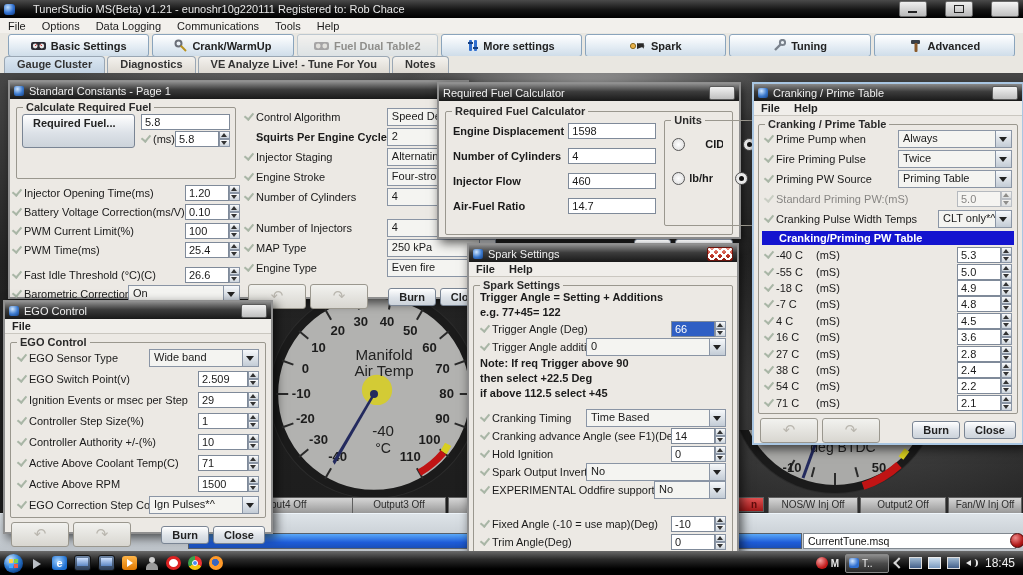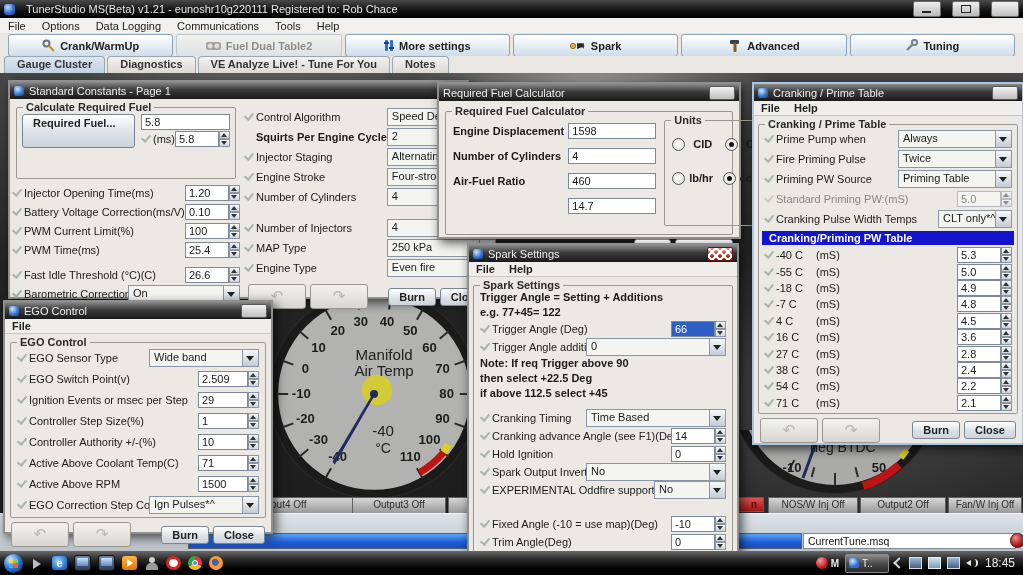--- a/index.html
+++ b/index.html
@@ -1,21 +1,21 @@
 <!DOCTYPE html>
 <html><head>
 <meta charset="utf-8">
 <style>
   html,body{margin:0;padding:0;background:#000;}
   #screen{position:relative;width:1023px;height:575px;overflow:hidden;
     font-family:"Liberation Sans",sans-serif;font-size:11px;color:#1a1a1a;background:#000;}
 
   
   #titlebar{position:absolute;left:0;top:0;right:0;height:18px;
-    background:linear-gradient(#4a4a4a,#141414 55%,#000);display:flex;align-items:center;padding:0 4px;gap:11px;}
+    background:linear-gradient(#4a4a4a,#141414 55%,#000);display:flex;align-items:center;padding:0 4px;gap:18px;}
   #titlebar .appicon{width:11px;height:11px;border-radius:3px;
     background:radial-gradient(circle at 35% 30%,#bfe0ff,#2f6fd0 55%,#123a7a);}
   #titlebar .ttl{color:#e8e8e8;font-size:11px;flex:1;white-space:nowrap;overflow:hidden;}
   .wbtn{width:26px;height:14px;border:1px solid #6a6a6a;border-radius:2px;
     background:linear-gradient(#efefef,#b9b9b9);position:relative;}
   .wbtn.close{background:linear-gradient(#f5f5f5,#c0c0c0);}
   .glyph-min::before{content:"";position:absolute;left:8px;bottom:3px;width:9px;height:2px;background:#222;}
   .glyph-max::before{content:"";position:absolute;left:8px;top:3px;width:8px;height:6px;border:1px solid #222;}
   .glyph-x{background-image:linear-gradient(45deg,transparent 43%,#222 43%,#222 57%,transparent 57%),
     linear-gradient(-45deg,transparent 43%,#222 43%,#222 57%,transparent 57%);
@@ -87,21 +87,21 @@
   .dd .db{width:15px;background:linear-gradient(#f6f8fa,#c3ccd6);border-left:1px solid #8a95a5;position:relative;}
   .dd .db::before{content:"";position:absolute;left:3px;top:6px;width:0;height:0;
     border-left:4px solid transparent;border-right:4px solid transparent;border-top:5px solid #222;}
   .dis{opacity:.5;}
   .btn2{background:linear-gradient(#ffffff,#dde2e8 55%,#ccd3da);border:1px solid #7a8594;border-radius:3px;
     padding:2px 10px;font-weight:bold;color:#222;text-align:left;}
   .ubtn{width:56px;height:23px;background:linear-gradient(#f2f2ef,#d8d6d0);border:1px solid #9a978e;border-radius:3px;
     color:#b9b6ae;font-size:15px;text-align:center;line-height:21px;}
   .btnrow{display:flex;gap:4px;align-items:center;margin:4px 6px;}
 
-  .bluehdr{background:#1414cf;color:#fff;font-weight:bold;height:14px;line-height:14px;padding:0 7px;margin:2px 4px;}
+  .bluehdr{background:#1414cf;color:#fff;font-weight:bold;height:14px;line-height:14px;padding:0 17px;margin:2px 4px;}
 
   
   .ind{position:absolute;height:15px;line-height:14px;text-align:center;font-size:10px;color:#2e2e2e;
     background:linear-gradient(#d6d6d6,#989898);border:1px solid #5f5f5f;}
   .ind.red{background:linear-gradient(#e05050,#a01818);color:#5f0c0c;text-align:right;padding-right:6px;font-weight:bold;}
   #bottompanel{position:absolute;left:0;top:440px;width:1023px;height:38px;
     border-top:1px solid #eef5fb;background:linear-gradient(#dde3e8,#bcc2c8);}
   #progress{position:absolute;left:188px;top:19px;width:612px;height:14px;border:1px solid #58606a;
     background:linear-gradient(#5aa8f8,#1e5cd8 60%,#1a4fb8);}
   #filebox{position:absolute;left:803px;top:19px;width:203px;height:14px;background:#fff;border:1px solid #808890;
@@ -196,20 +196,30 @@
     <span>File</span>
     <span>Options</span>
     <span>Data Logging</span>
     <span>Communications</span>
     <span>Tools</span>
     <span>Help</span>
   </div>
 
   <div id="toolbar">
     <div class="tbtn">
+      <svg width="15" height="12" viewBox="0 0 15 12">
+          <rect x="0" y="2" width="15" height="8" rx="2" fill="#2a2a33"></rect>
+          <circle cx="4.2" cy="6" r="2.4" fill="#e8e8e8"></circle>
+          <circle cx="10.8" cy="6" r="2.4" fill="#e8e8e8"></circle>
+          <line x1="4.2" y1="6" x2="5.6" y2="4.4" stroke="#c01010" stroke-width="1"></line>
+          <line x1="10.8" y1="6" x2="9.4" y2="4.4" stroke="#c01010" stroke-width="1"></line>
+        </svg>
+      <span>Basic Settings</span>
+    </div>
+    <div class="tbtn">
       <svg width="13" height="13" viewBox="0 0 13 13">
           <circle cx="4.5" cy="4.5" r="3" fill="none" stroke="#6a6f78" stroke-width="2"></circle>
           <line x1="6.8" y1="6.8" x2="12" y2="12" stroke="#b99220" stroke-width="2"></line>
         </svg>
       <span>Crank/WarmUp</span>
     </div>
     <div class="tbtn disabled">
       <svg width="15" height="12" viewBox="0 0 15 12">
           <rect x="0" y="2" width="15" height="8" rx="2" fill="#55555e"></rect>
           <circle cx="4.2" cy="6" r="2.4" fill="#d8d8d8"></circle>
@@ -228,32 +238,32 @@
     </div>
     <div class="tbtn">
       <svg width="16" height="10" viewBox="0 0 16 10">
           <circle cx="3" cy="5" r="2.6" fill="#e8b24a" stroke="#8a6a20"></circle>
           <path d="M7 5 L15 5 L11 1 Z" fill="#2a2a2a" transform="rotate(45 11 5)"></path>
           <path d="M7 2 L15 5 L7 8 Z" fill="#2a2a2a"></path>
         </svg>
       <span>Spark</span>
     </div>
     <div class="tbtn">
+      <svg width="13" height="13" viewBox="0 0 13 13">
+          <path d="M2 11 L8 5" stroke="#7a828c" stroke-width="2.4"></path>
+          <circle cx="9.5" cy="3.5" r="2.6" fill="none" stroke="#7a828c" stroke-width="2"></circle>
+        </svg>
+      <span>Tuning</span>
+    </div>
+    <div class="tbtn">
       <svg width="14" height="13" viewBox="0 0 14 13">
           <rect x="2" y="1" width="9" height="4" rx="1" fill="#3a3f46"></rect>
           <rect x="5.5" y="4" width="3" height="9" rx="1" fill="#8a5a2a"></rect>
         </svg>
       <span>Advanced</span>
-    </div>
-    <div class="tbtn">
-      <svg width="13" height="13" viewBox="0 0 13 13">
-          <path d="M2 11 L8 5" stroke="#7a828c" stroke-width="2.4"></path>
-          <circle cx="9.5" cy="3.5" r="2.6" fill="none" stroke="#7a828c" stroke-width="2"></circle>
-        </svg>
-      <span>Tuning</span>
     </div>
   </div>
 
   <div id="tabsrow">
     <span class="tab active">Gauge Cluster</span>
     <span class="tab">Diagnostics</span>
     <span class="tab">VE Analyze Live! - Tune For You</span>
     <span class="tab">Notes</span>
   </div>
 
@@ -522,40 +532,43 @@
         <span class="gtitle">Required Fuel Calculator</span>
         <div style="display:flex;">
           <div style="width:158px;">
             <div class="row" style="height:25px;">
                 <span class="lbl b">Engine Displacement</span>
               </div>
             <div class="row" style="height:25px;">
                 <span class="lbl b">Number of Cylinders</span>
               </div>
             <div class="row" style="height:25px;">
+                <span class="lbl b">Injector Flow</span>
+              </div>
+            <div class="row" style="height:25px;">
                 <span class="lbl b">Air-Fuel Ratio</span>
               </div>
           </div>
           <div style="width:92px;">
             <div class="row" style="height:25px;">
                 <span class="fld" style="width:84px;">1598</span>
               </div>
             <div class="row" style="height:25px;">
                 <span class="fld" style="width:84px;">4</span>
               </div>
             <div class="row" style="height:25px;justify-content:flex-end;">
                 <span class="fld" style="width:84px;">460</span>
               </div>
             <div class="row" style="height:25px;">
                 <span class="fld" style="width:84px;">14.7</span>
               </div>
           </div>
           <div class="grp" style="flex:1;margin:2px 0 0 6px;height:94px;">
             <span class="gtitle" style="background:#ece9e4;">Units</span>
-            <div class="row" style="height:34px;gap:8px;">
+            <div class="row" style="height:34px;gap:20px;">
               <span class="radio" style="width:11px;height:11px;border:1px solid #555;border-radius:50%;background:radial-gradient(#fff,#d8d8d8);"></span>
               <span class="lbl b">CID</span>
               <span style="width:11px;height:11px;border:1px solid #555;border-radius:50%;background:radial-gradient(#fff,#d8d8d8);position:relative;">
                   <i style="position:absolute;left:3px;top:3px;width:5px;height:5px;border-radius:50%;background:#111;"></i>
                 </span>
               <span class="lbl b">CC</span>
             </div>
             <div class="row" style="height:34px;gap:4px;">
               <span style="width:11px;height:11px;border:1px solid #555;border-radius:50%;background:radial-gradient(#fff,#d8d8d8);"></span>
               <span class="lbl b">lb/hr</span>

